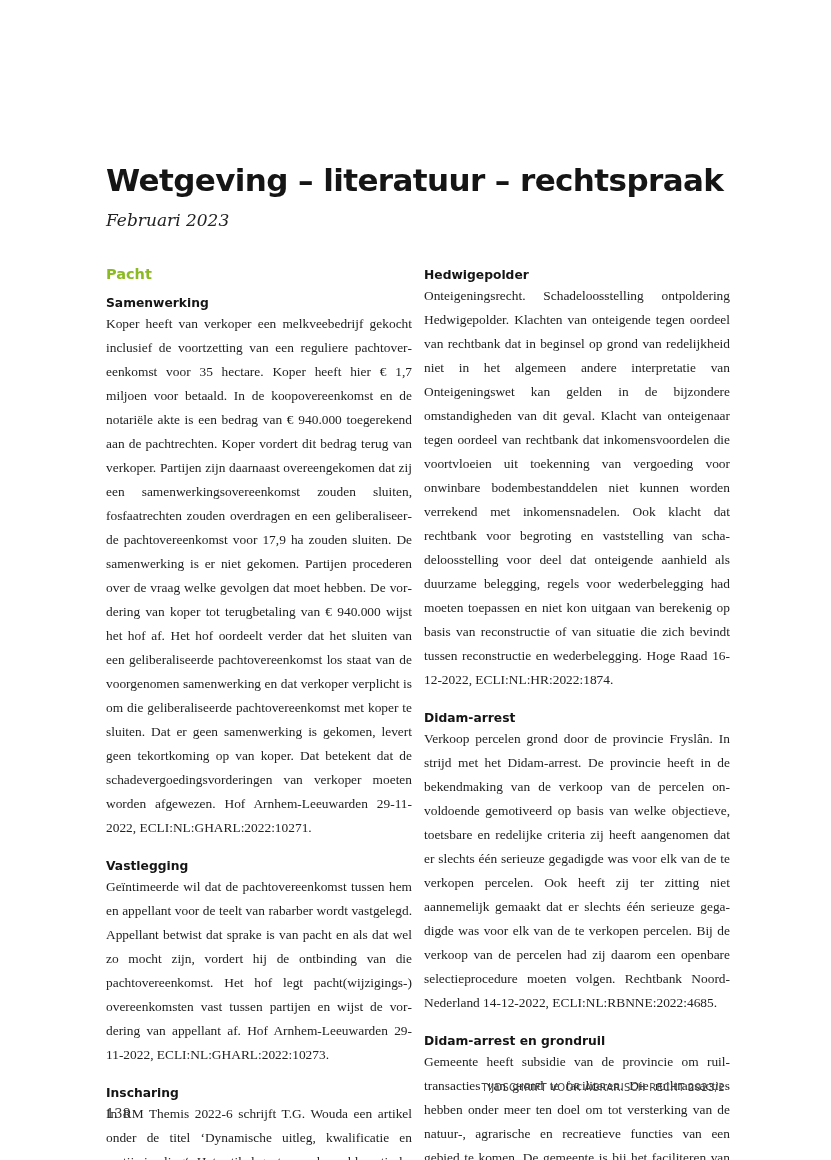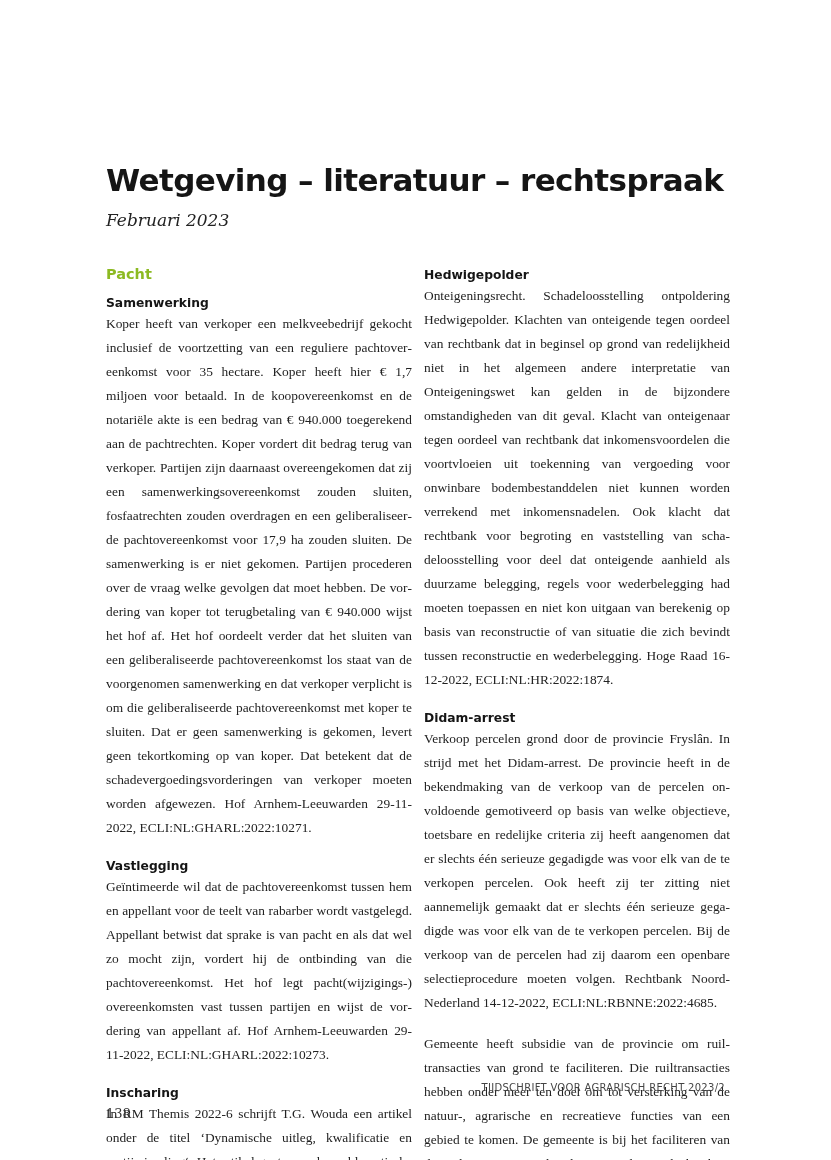--- a/index.html
+++ b/index.html
@@ -63,18 +63,19 @@
 <div class="col col-right">
   <div class="article">
     <h3 class="article-title">Hedwigepolder</h3>
     <p class="article-body">Onteigeningsrecht. Schadeloosstelling ontpoldering Hedwigepolder. Klachten van onteigende tegen oordeel van rechtbank dat in beginsel op grond van redelijkheid niet in het algemeen andere interpretatie van Onteigeningswet kan gelden in de bijzondere omstandigheden van dit geval. Klacht van onteigenaar tegen oordeel van rechtbank dat inkomensvoordelen die voortvloeien uit toekenning van vergoeding voor onwinbare bodembestanddelen niet kunnen worden verrekend met inkomensnadelen. Ook klacht dat rechtbank voor begroting en vaststelling van scha­deloosstelling voor deel dat onteigende aanhield als duurzame belegging, regels voor wederbelegging had moeten toepassen en niet kon uitgaan van berekenig op basis van reconstructie of van situatie die zich bevindt tussen reconstructie en wederbelegging. Hoge Raad 16-12-2022, ECLI:NL:HR:2022:1874.</p>
   </div>
   <div class="article">
     <h3 class="article-title">Didam-arrest</h3>
     <p class="article-body">Verkoop percelen grond door de provincie Fryslân. In strijd met het Didam-arrest. De provincie heeft in de bekendmaking van de verkoop van de percelen on­voldoende gemotiveerd op basis van welke objectieve, toetsbare en redelijke criteria zij heeft aangenomen dat er slechts één serieuze gegadigde was voor elk van de te verkopen percelen. Ook heeft zij ter zitting niet aannemelijk gemaakt dat er slechts één serieuze gega­digde was voor elk van de te verkopen percelen. Bij de verkoop van de percelen had zij daarom een openbare selectieprocedure moeten volgen. Rechtbank Noord-Nederland 14-12-2022, ECLI:NL:RBNNE:2022:4685.</p>
   </div>
   <div class="article">
+    <h3 class="article-title">Didam-arrest en grondruil</h3>
     <p class="article-body">Gemeente heeft subsidie van de provincie om ruil­transacties van grond te faciliteren. Die ruiltransacties hebben onder meer ten doel om tot versterking van de natuur-, agrarische en recreatieve functies van een gebied te komen. De gemeente is bij het faciliteren van die ruiltransacties, en de selectie van de grond­gebruikers die daarvoor in aanmerking willen komen gehouden aan de algemene beginselen van behoorlijk</p>
   </div>
 </div>
 
 <div class="footer-page">138</div>
 <div class="footer-journal">TIJDSCHRIFT VOOR AGRARISCH RECHT 2023/2</div>
 
 </body></html>

